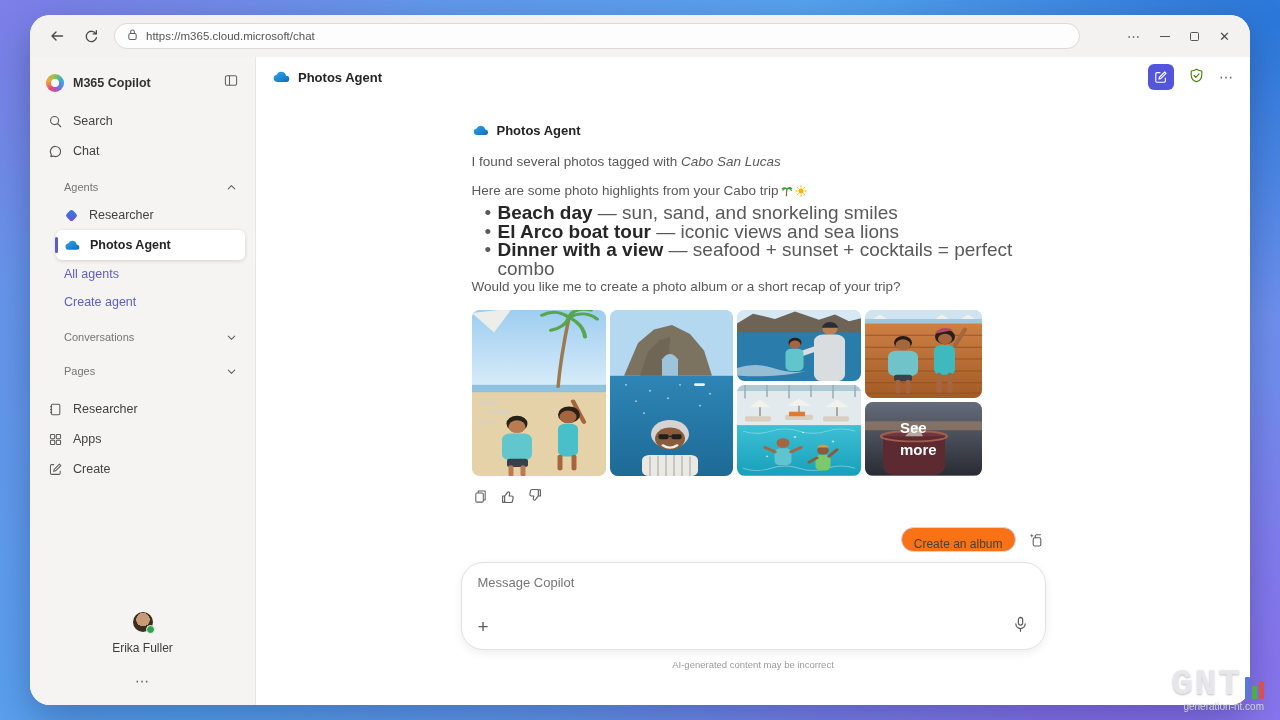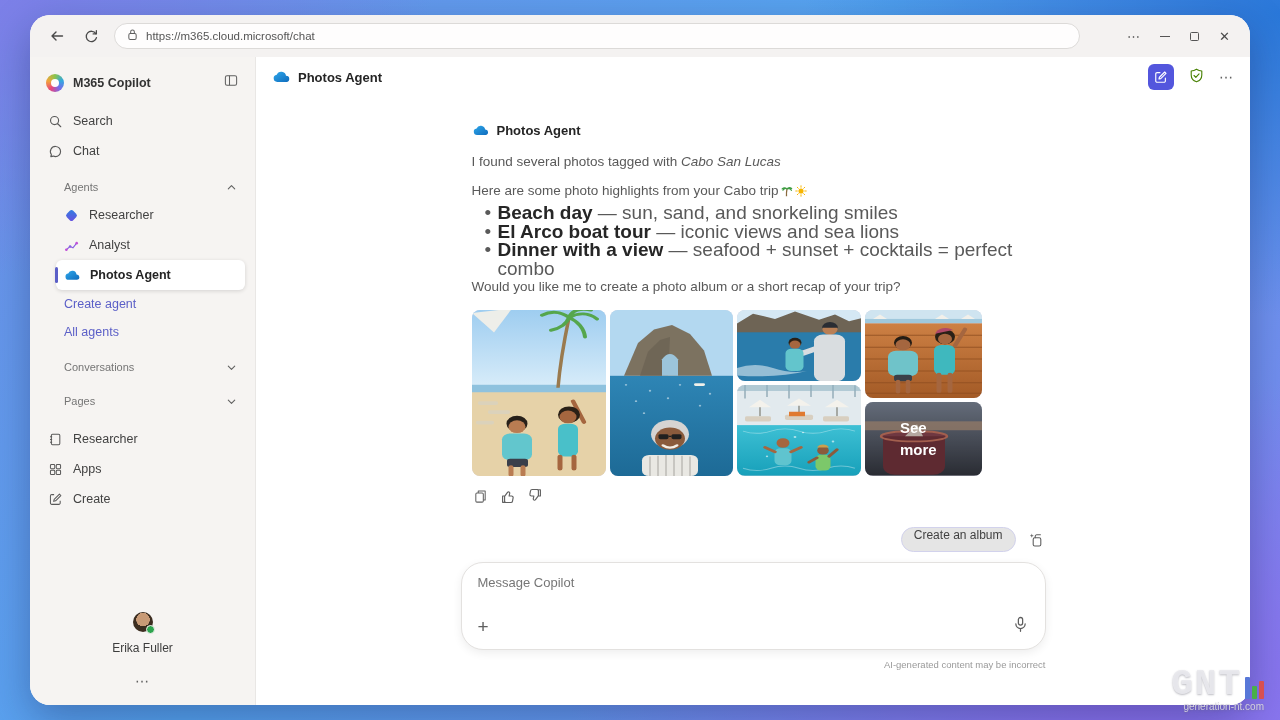--- a/index.html
+++ b/index.html
@@ -95,35 +95,35 @@
   .see-more-label { position:absolute; inset:0; display:flex; align-items:center; justify-content:center;
     color:#fff; font-size:15px; font-weight:700; line-height:1.45; }
   .see-more-label span { width:46px; text-align:left; }
 
   
   .reactions { display:flex; gap:9px; margin-top:11px; padding-left:11px; }
   .react-btn { width:18px; height:18px; display:flex; align-items:center; justify-content:center; cursor:pointer; }
 
   
   .chips-row { display:flex; justify-content:flex-end; align-items:center; gap:8px; margin-top:22px; }
-  .chip { height:25px; padding:0 12px; display:flex; align-items:flex-start; background:#e5e5e5;
+  .chip { height:25px; padding:0 12px; display:flex; align-items:flex-end; background:#f97316;
     border:1px solid #d2d2ec; border-radius:13px; font-size:12px; color:#424242; cursor:pointer; white-space:nowrap; }
   .prompt-btn { width:22px; height:22px; display:flex; align-items:center; justify-content:center; cursor:pointer; }
 
   
   .composer { margin-top:10px; height:88px; background:#fff; border:1px solid #e3e1df;
     border-radius:22px; box-shadow:0 3px 10px rgba(0,0,0,.07); padding:12px 16px;
     display:flex; flex-direction:column; }
   .composer-input { border:none; outline:none; font-size:13px; color:#333; width:100%;
     font-family:"Liberation Sans", sans-serif; background:transparent; }
   .composer-input::placeholder { color:#767676; }
   .composer-bottom { margin-top:auto; display:flex; align-items:center; }
   .plus-btn { font-size:19px; color:#5f5f5f; font-weight:400; cursor:pointer; line-height:1; }
   .mic-btn { margin-left:auto; cursor:pointer; }
-  .disclaimer { text-align:right; font-size:9.5px; color:#9a9a9a; margin-top:9px; }
+  .disclaimer { text-align:center; font-size:9.5px; color:#9a9a9a; margin-top:9px; }
 
   
   .watermark { position:absolute; right:16px; bottom:8px; z-index:5; text-align:right;
     user-select:none; pointer-events:none; }
   .wm-top { display:flex; align-items:flex-end; justify-content:flex-end; gap:3px; }
   .wm-title { font-size:36px; font-weight:700; letter-spacing:2px; line-height:.8;
     color:rgba(233,233,238,.92); text-shadow:0 1px 2px rgba(110,110,125,.45);font-family:Liberation Mono, monospace; }
   .wm-bars { display:flex; align-items:flex-end; gap:2px; padding-bottom:1px; }
   .wm-bar { width:5px; border-radius:1px; }
   .wm-sub { font-size:10px; color:rgba(215,213,222,.95); text-shadow:0 1px 2px rgba(110,110,125,.4); margin-top:1px; }
@@ -207,47 +207,38 @@
               <defs>
                 <linearGradient id="gres" x1="0" y1="0" x2="1" y2="1">
                   <stop offset="0" stop-color="#2f7fe0"></stop>
                   <stop offset="1" stop-color="#6a4fe0"></stop>
                 </linearGradient>
               </defs>
               <rect x="3.2" y="3.2" width="9.6" height="9.6" rx="2.6" transform="rotate(45 8 8)" fill="url(#gres)"></rect>
             </svg>
           <span>Researcher</span>
         </div>
-        <div class="sb-item sb-sub">
-          <svg width="15" height="15" viewBox="0 0 16 16" fill="none">
-              <path d="M2.5 12.5 6.5 9l3 1.5 4-5" stroke="#8b5fe0" stroke-width="1.2" stroke-linecap="round" stroke-linejoin="round"></path>
-              <circle cx="2.5" cy="12.5" r="1.4" fill="#c24fd8"></circle>
-              <circle cx="6.5" cy="9" r="1.4" fill="#8b5fe0"></circle>
-              <circle cx="13.5" cy="5.5" r="1.4" fill="#c24fd8"></circle>
-            </svg>
-          <span>Analyst</span>
-        </div>
         <div class="sb-item sb-sub selected">
           <svg width="16" height="11" viewBox="0 0 48 32">
               <defs>
                 <linearGradient id="gcl1" x1="0" y1="0" x2="1" y2="1">
                   <stop offset="0" stop-color="#2ea7ea"></stop>
                   <stop offset="1" stop-color="#0f6cbd"></stop>
                 </linearGradient>
               </defs>
               <path d="M38.5 29H14a9.5 9.5 0 0 1-1.4-18.9A13 13 0 0 1 37.5 13a8 8 0 0 1 1 16z" fill="url(#gcl1)"></path>
             </svg>
           <span>Photos Agent</span>
         </div>
 
         <div class="sb-link">
+          <span>All agents</span>
+        </div>
+        <div class="sb-link">
           <span>Create agent</span>
-        </div>
-        <div class="sb-link">
-          <span>All agents</span>
         </div>
 
         <div class="sb-section">
           <span>Conversations</span>
           <span class="spacer"></span>
           <svg width="11" height="11" viewBox="0 0 12 12" fill="none" stroke="#616161" stroke-width="1.2" stroke-linecap="round" stroke-linejoin="round">
               <path d="m2.5 4.5 3.5 3.5 3.5-3.5"></path>
             </svg>
         </div>
         <div class="sb-section">

